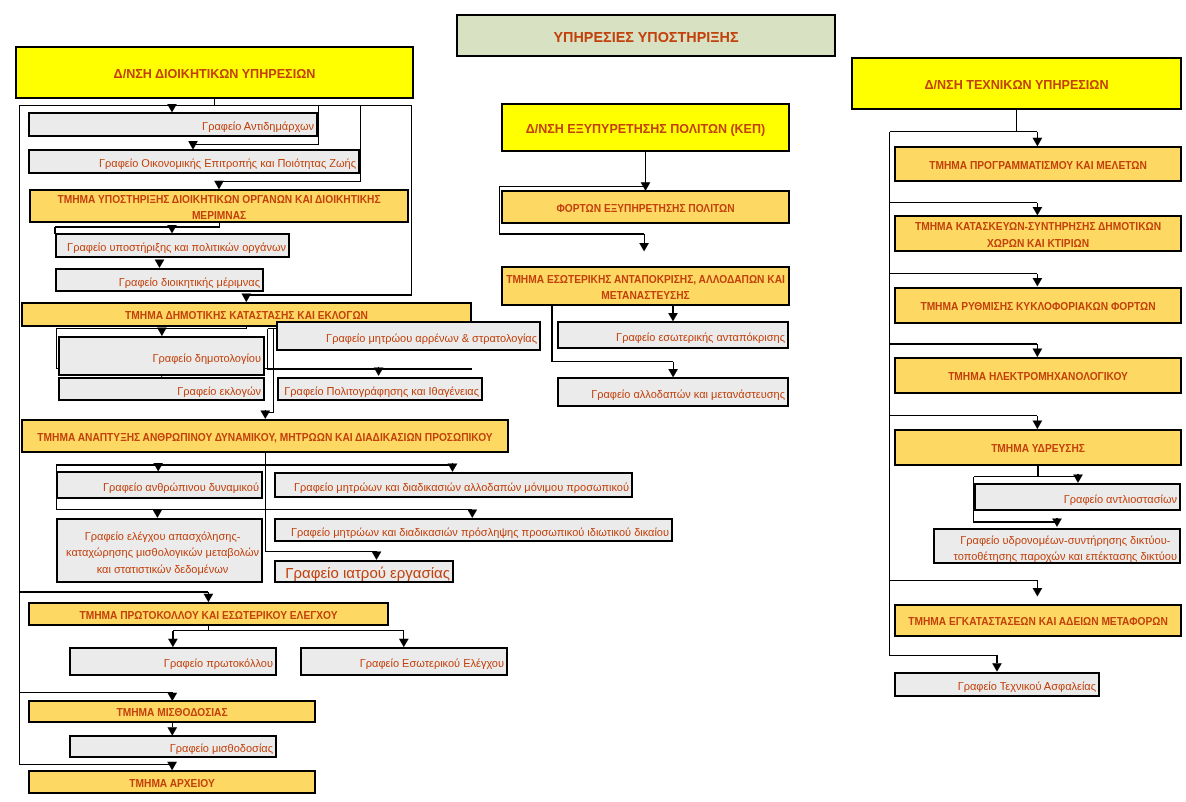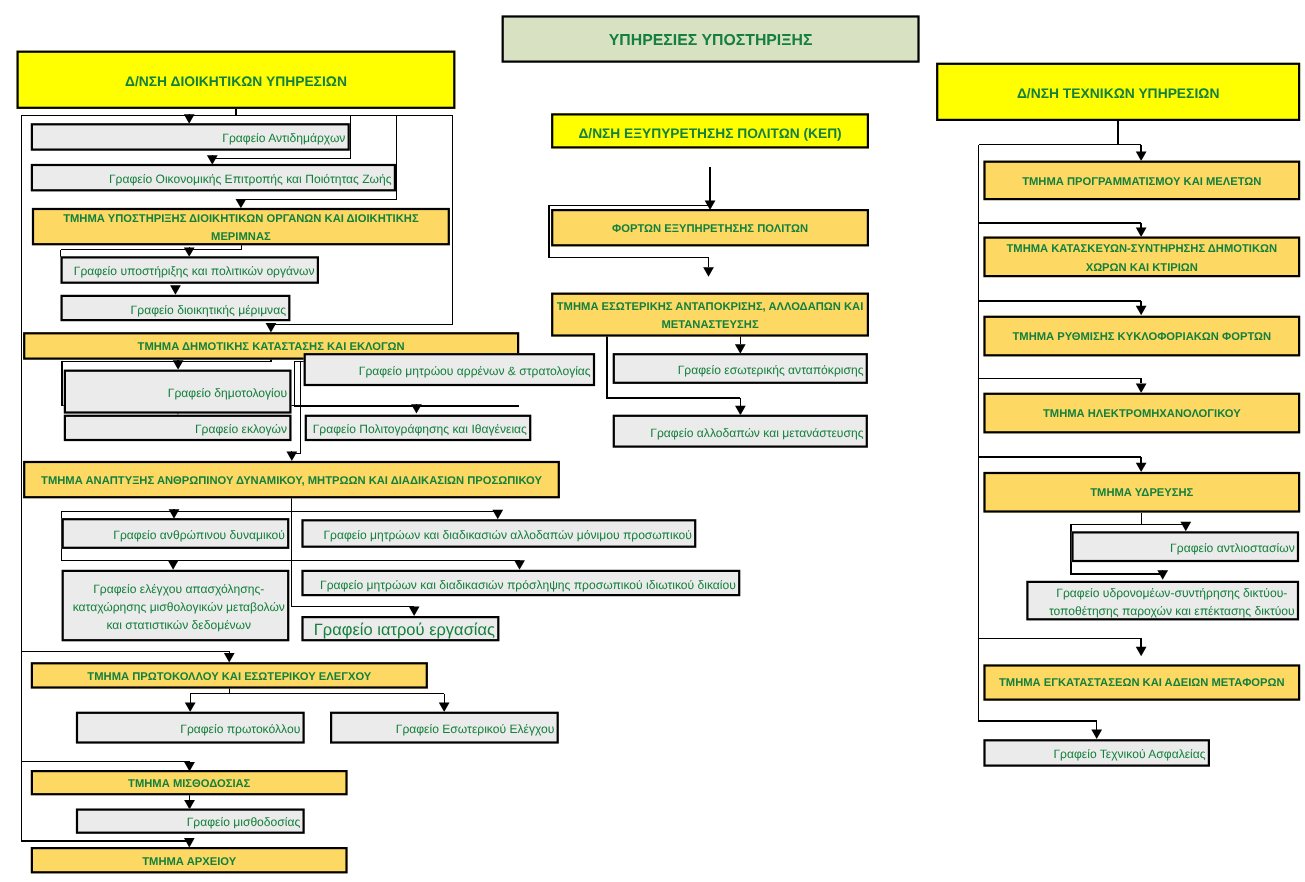--- a/index.html
+++ b/index.html
@@ -5,21 +5,21 @@
 <style>
   html,body{margin:0;padding:0;background:#ffffff;}
   body{width:1186px;height:802px;overflow:hidden;
        font-family:"Liberation Sans",sans-serif;
        -webkit-font-smoothing:antialiased;}
   #chart{position:relative;width:1186px;height:802px;background:#ffffff;}
   #wires{position:absolute;left:0;top:0;width:1186px;height:802px;}
   .column{position:absolute;left:0;top:0;width:0;height:0;}
   .node{position:absolute;box-sizing:border-box;border:2px solid #000000;
         display:flex;align-items:center;justify-content:center;text-align:center;
-        color:#15803d;overflow:hidden;}
+        color:#c2410c;overflow:hidden;}
   .node .lbl{display:block;padding:4px 2px 0;line-height:16.4px;white-space:pre;}
   .k-dir{background:#ffff00;font-weight:bold;}
   .k-dep{background:#fdd964;font-weight:bold;}
   .k-off{background:#ebebeb;font-weight:normal;justify-content:flex-end;}
   .k-banner{background:#d8e2c2;font-weight:bold;}
 </style>
 </head>
 <body>
 
 <div id="chart">
@@ -200,21 +200,21 @@
       <span class="lbl">ΤΜΗΜΑ ΜΙΣΘΟΔΟΣΙΑΣ</span>
     </div>
     <div class="node k-off" style="left:69px;top:735px;width:208px;height:23px;font-size:11px">
       <span class="lbl">Γραφείο μισθοδοσίας</span>
     </div>
     <div class="node k-dep" style="left:28px;top:770px;width:288px;height:24px;font-size:10.2px">
       <span class="lbl">ΤΜΗΜΑ ΑΡΧΕΙΟΥ</span>
     </div>
   </div>
   <div class="column">
-    <div class="node k-dir" style="left:501px;top:103px;width:289px;height:32px;font-size:12.5px">
+    <div class="node k-dir" style="left:501px;top:103px;width:289px;height:49px;font-size:12.5px">
       <span class="lbl">Δ/ΝΣΗ ΕΞΥΠΥΡΕΤΗΣΗΣ ΠΟΛΙΤΩΝ (ΚΕΠ)</span>
     </div>
     <div class="node k-dep" style="left:501px;top:190px;width:289px;height:34px;font-size:10.2px">
       <span class="lbl">ΦΟΡΤΩΝ ΕΞΥΠΗΡΕΤΗΣΗΣ ΠΟΛΙΤΩΝ</span>
     </div>
     <div class="node k-dep" style="left:501px;top:266px;width:289px;height:40px;font-size:10.2px">
       <span class="lbl">ΤΜΗΜΑ ΕΣΩΤΕΡΙΚΗΣ ΑΝΤΑΠΟΚΡΙΣΗΣ, ΑΛΛΟΔΑΠΩΝ ΚΑΙ
 ΜΕΤΑΝΑΣΤΕΥΣΗΣ</span>
     </div>
     <div class="node k-off" style="left:557px;top:321px;width:232px;height:28px;font-size:11px">

